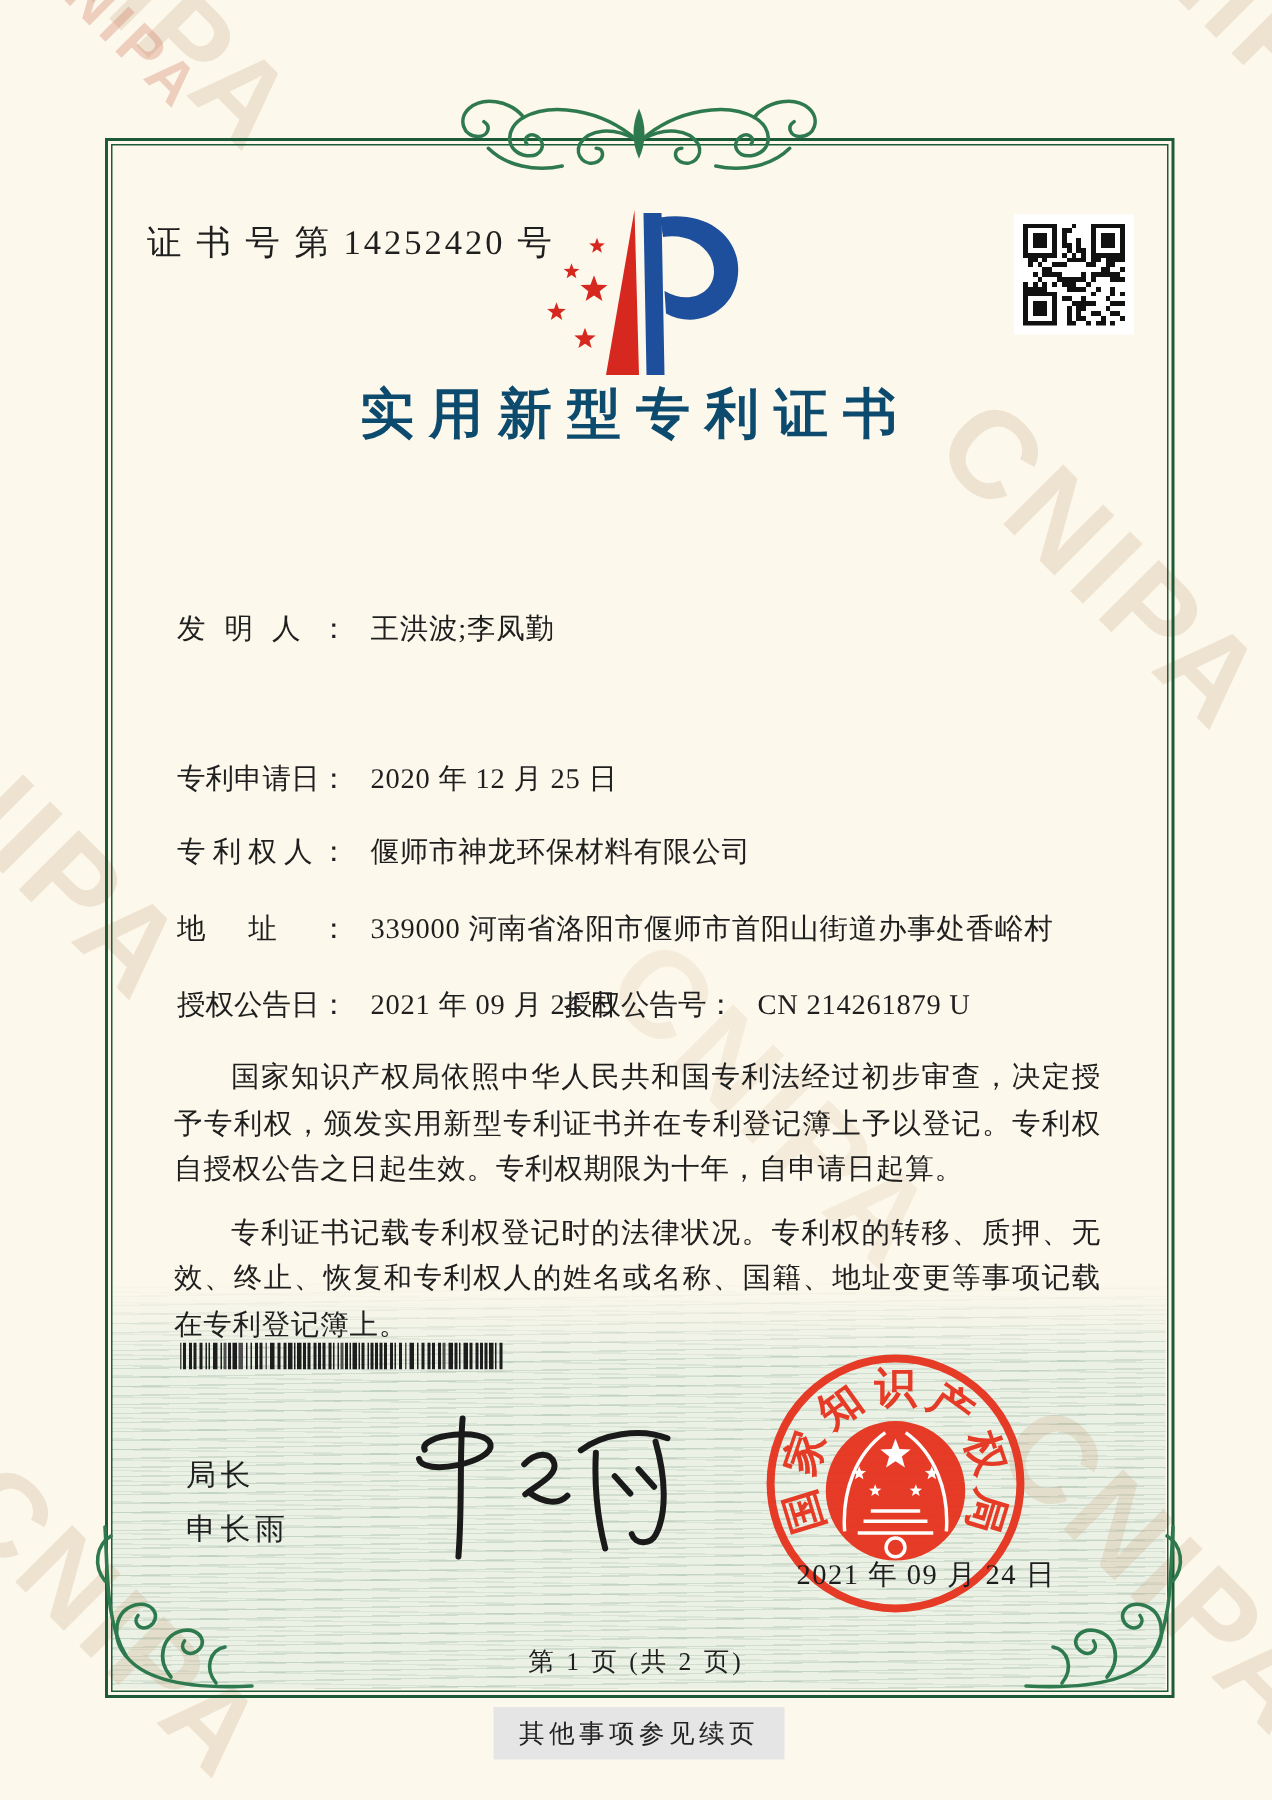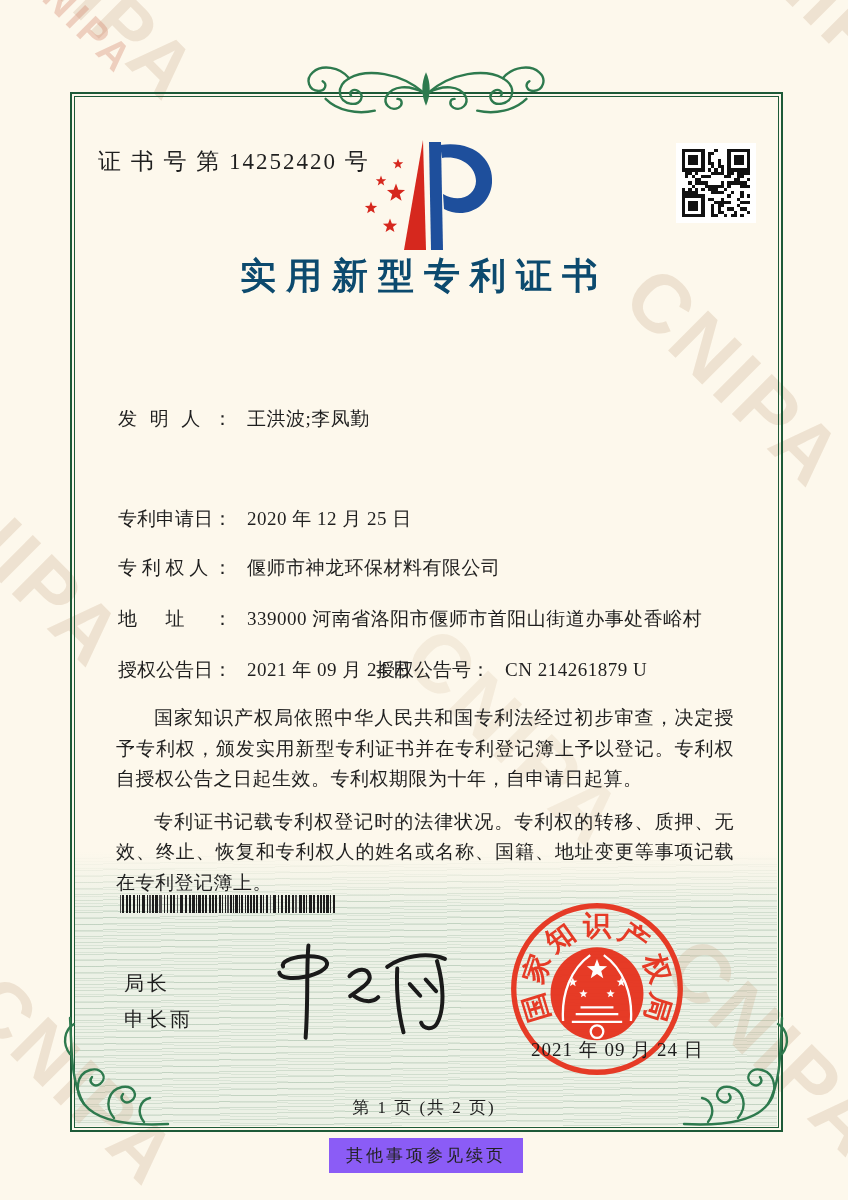--- a/index.html
+++ b/index.html
@@ -43,21 +43,21 @@
   .bodytext p{margin:12px;text-indent:2em;font-family:Liberation Mono, monospace;}
   
   .barcode{position:absolute;left:120px;top:895px;width:218px;height:18px;z-index:5;}
   .signer-title{position:absolute;left:124px;top:970px;font-size:20px;letter-spacing:3px;z-index:5;}
   .signer-name{position:absolute;left:124px;top:1006px;font-size:20px;letter-spacing:3px;z-index:5;}
   .signature{position:absolute;left:250px;top:938px;width:210px;height:105px;z-index:5;transform:rotate(-2deg);}
   .seal{position:absolute;left:505px;top:897px;width:184px;height:184px;z-index:6;opacity:0.96;}
   .seal-char{fill:#e6341f;font-size:29px;font-weight:bold;font-family:"Liberation Serif","DejaVu Serif",serif;text-anchor:middle;}
   .seal-date{position:absolute;left:531px;top:1037px;font-size:19px;letter-spacing:1px;color:#1d1d1d;z-index:7;}
   .pageinfo{position:absolute;left:0;top:1096px;width:100%;text-align:center;font-size:17px;letter-spacing:2px;z-index:5;}
-  .contbox{position:absolute;left:329px;top:1138px;width:194px;height:35px;line-height:35px;background:#8b5cf6;
+  .contbox{position:absolute;left:329px;top:1138px;width:194px;height:35px;line-height:35px;background:#e5e5e5;
            text-align:center;font-size:17px;letter-spacing:3px;color:#222;z-index:5;}
 </style>
 </head>
 <body>
 
 <div class="page">
 
   <div class="wm" style="left:-35px;top:-50px;font-size:78px;">CNIPA</div>
   <div class="wm red" style="left:6px;top:-6px;font-size:40px;">CNIPA</div>
   <div class="wm" style="left:695px;top:-45px;font-size:78px;">CNIPA</div>

